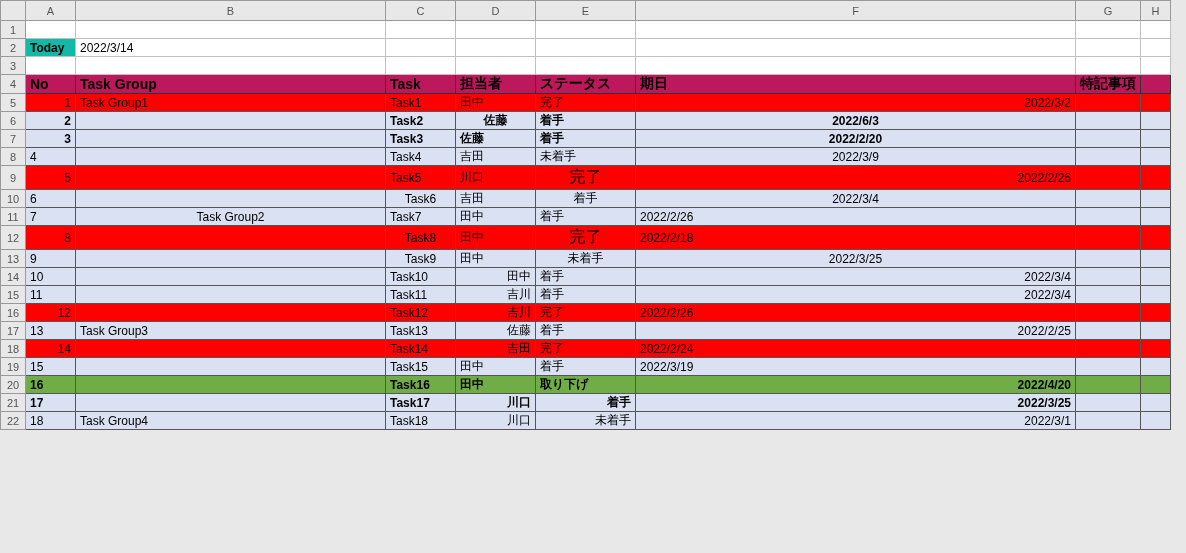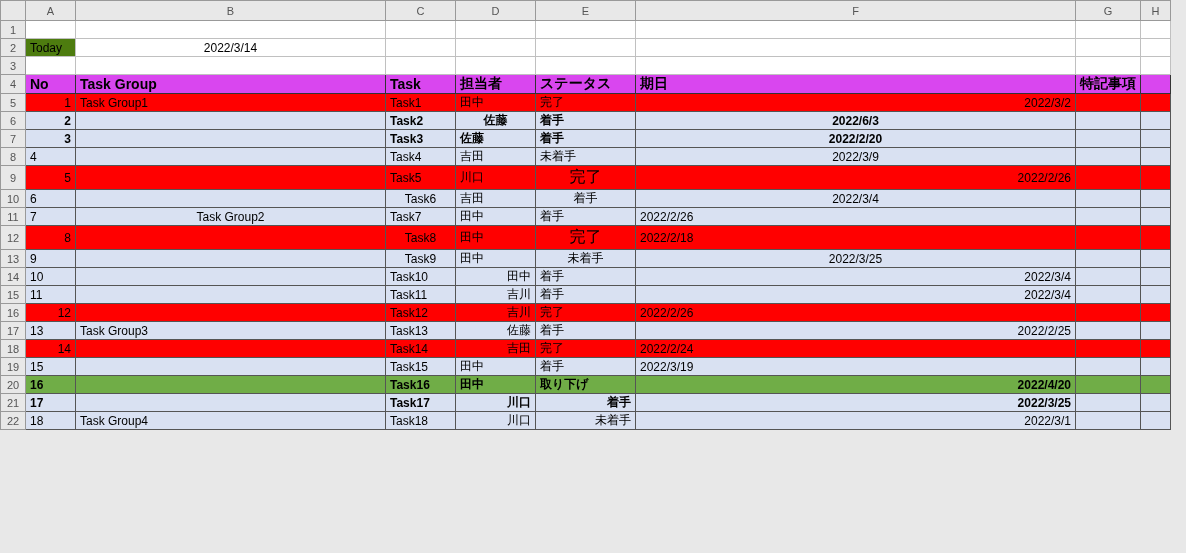--- a/index.html
+++ b/index.html
@@ -53,23 +53,23 @@
     .col-A { width: 50px; }
     .col-B { width: 310px; }
     .col-C { width: 70px; }
     .col-D { width: 80px; }
     .col-E { width: 100px; }
     .col-F { width: 440px; }
     .col-G { width: 65px; }
     .col-H { width: 30px; }
     
     
-    .today-label { background: #4d7c0f; font-weight: normal; }
-    .today-value { text-align: center; }
-    .header-row td { background: #d946ef; font-weight: bold; font-size: 14px; border: 1px solid #333; }
+    .today-label { background: #14b8a6; font-weight: bold; }
+    .today-value { text-align: left; }
+    .header-row td { background: #be185d; font-weight: bold; font-size: 14px; border: 1px solid #333; }
     .data-row td { background: #d9e1f2; border: 1px solid #555; }
     .red-row td { background: #ff0000 !important; }
     .green-row td { background: #70ad47 !important; }
     .bold-row td { font-weight: bold; }
     .align-right { text-align: right; }
     .align-center { text-align: center; }
     .align-left { text-align: left; }
     .large-text { font-size: 16px; }
     .tall-row td { height: 24px; }
   </style>

